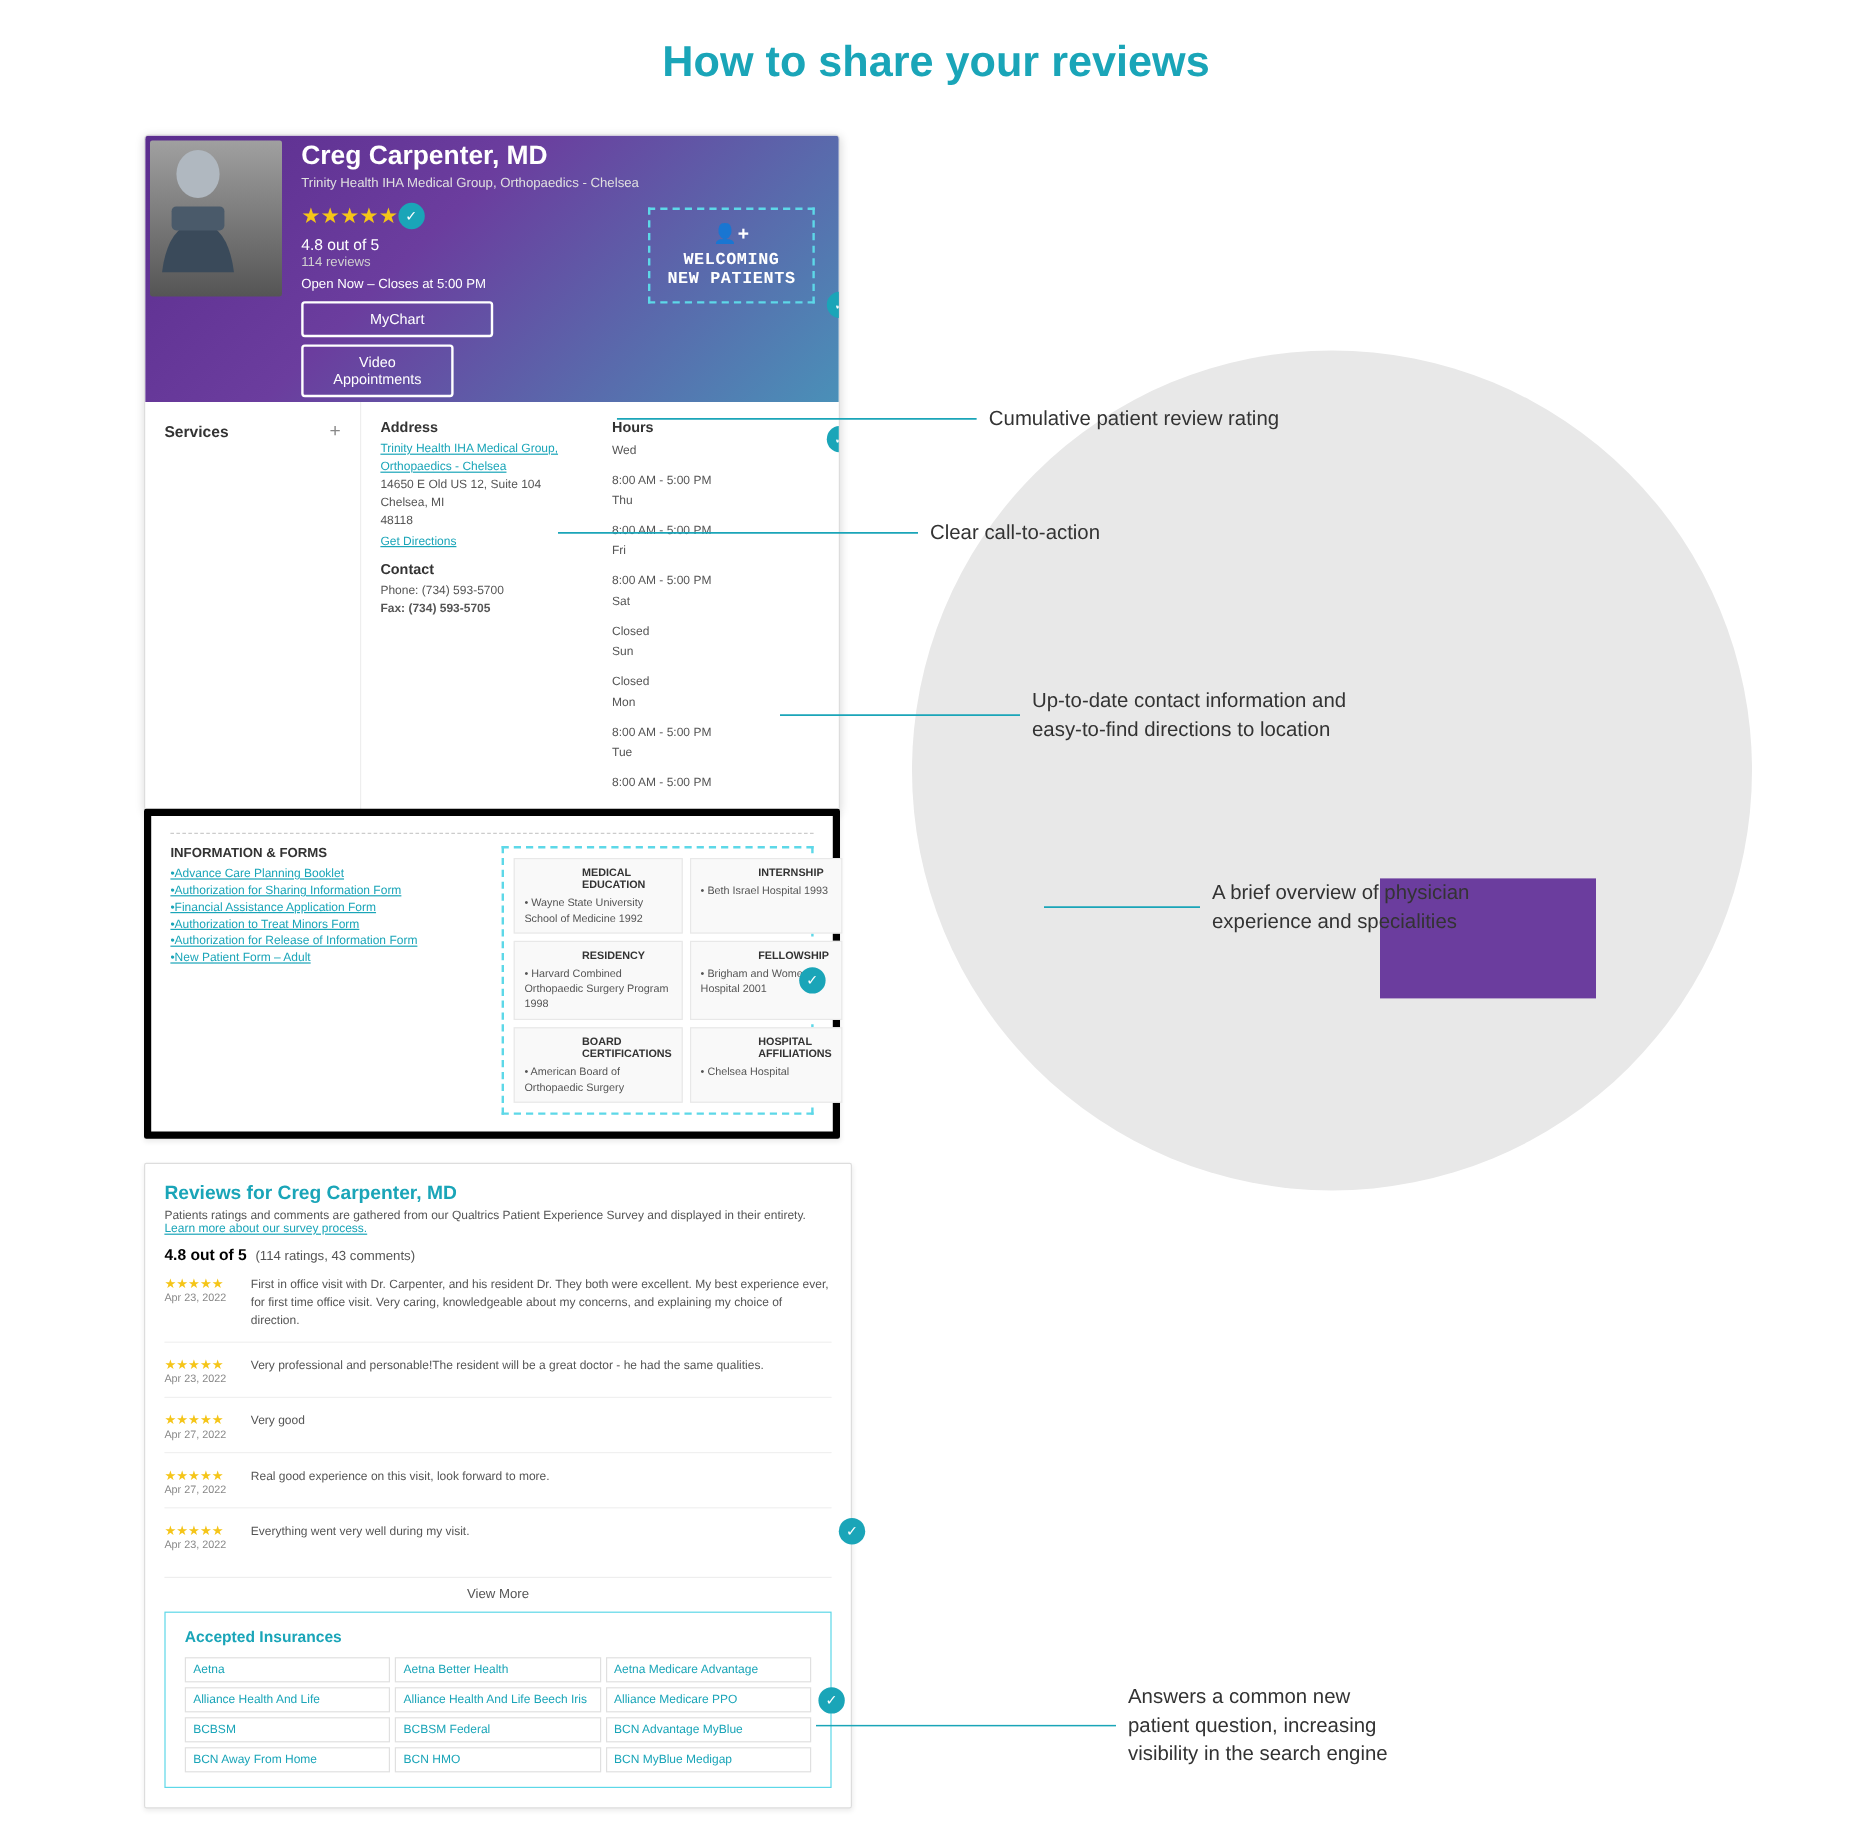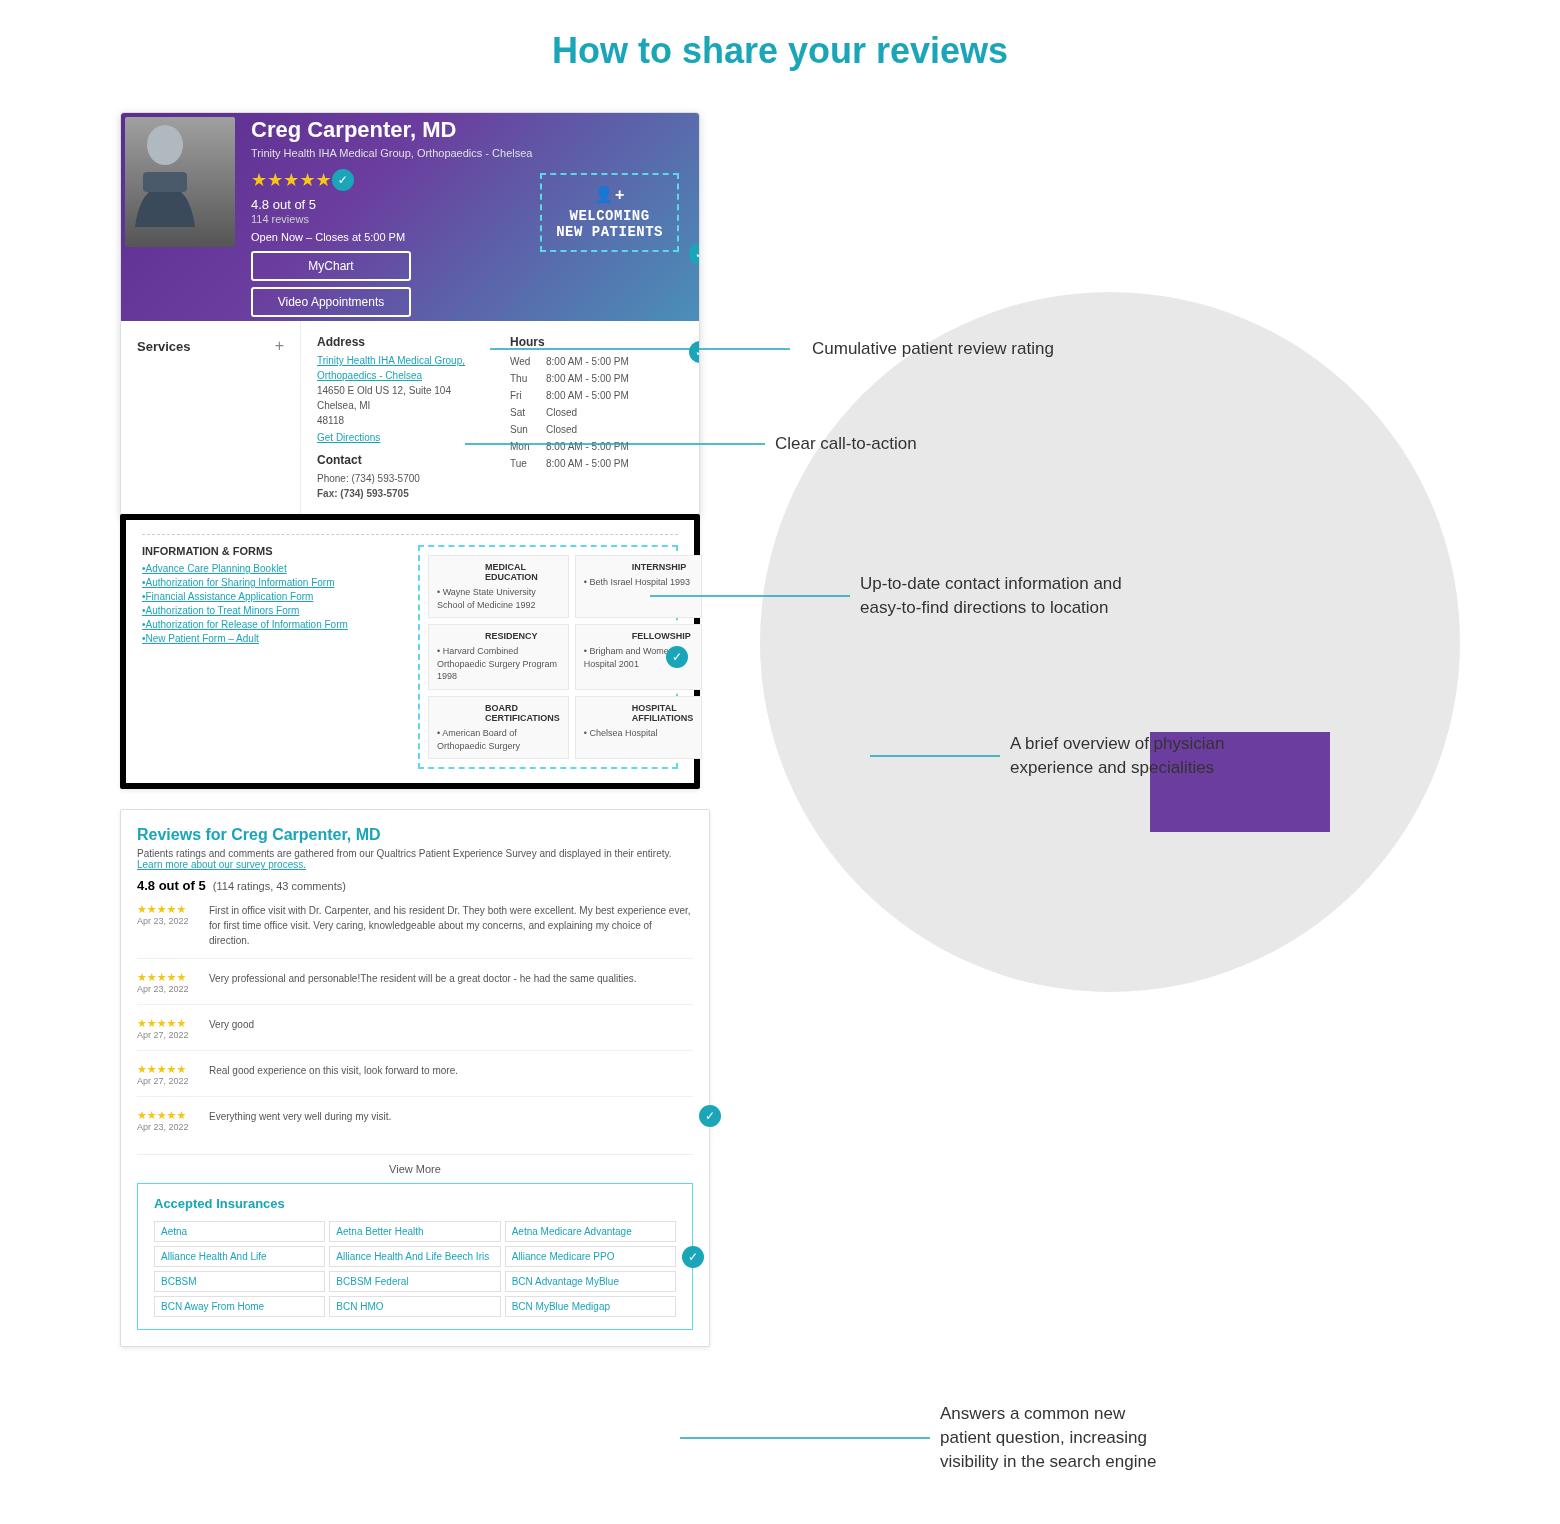--- a/index.html
+++ b/index.html
@@ -165,21 +165,21 @@
 
     .btn-video {
       display: block;
       background: transparent;
       border: 2px solid #fff;
       color: #fff;
       padding: 6px 20px;
       font-size: 12px;
       text-align: center;
       border-radius: 3px;
-      width: 160px;
+      width: 127px;
       cursor: pointer;
     }
 
     .welcoming-box {
       position: absolute;
       right: 20px;
       top: 60px;
       border: 2px dashed #5dd8e8;
       padding: 10px 14px;
       text-align: center;
@@ -266,20 +266,21 @@
 
     .hours-table {
       font-size: 10px;
       color: #555;
     }
 
     .hours-row {
       display: flex;
       gap: 8px;
       line-height: 1.7;
+      flex-direction: column;
     }
 
     .hours-day { width: 28px; flex-shrink: 0; }
     .hours-time { color: #555; }
 
     
     .second-section {
       position: relative;
       z-index: 2;
       width: 580px;
@@ -717,21 +718,21 @@
       </div>
 
       <div class="check-icon" style="position:absolute; right:-12px; top:50%; transform:translateY(-50%);">✓</div>
     </div>
 
     <div class="check-icon" style="position:absolute; right:-12px; top:55%;">✓</div>
   </div>
 
   <div class="purple-box"></div>
 
-  <div style="position:absolute; top: 245px; left: 490px; display:flex; align-items:center; z-index:20;gap:12px;">
+  <div style="position:absolute; top: 245px; left: 514px; display:flex; align-items:center; z-index:20;">
     <svg width="300" height="2">
       <line x1="0" y1="1" x2="300" y2="1" stroke="#1aa5b8" stroke-width="1.5"></line>
     </svg>
     <span class="annotation-text" style="margin-left:10px; font-size:17px;">Cumulative patient review rating</span>
   </div>
 
   <div style="position:absolute; top: 340px; left: 465px; display:flex; align-items:center; z-index:20;">
     <svg width="300" height="2">
       <line x1="0" y1="1" x2="300" y2="1" stroke="#1aa5b8" stroke-width="1.5"></line>
     </svg>

